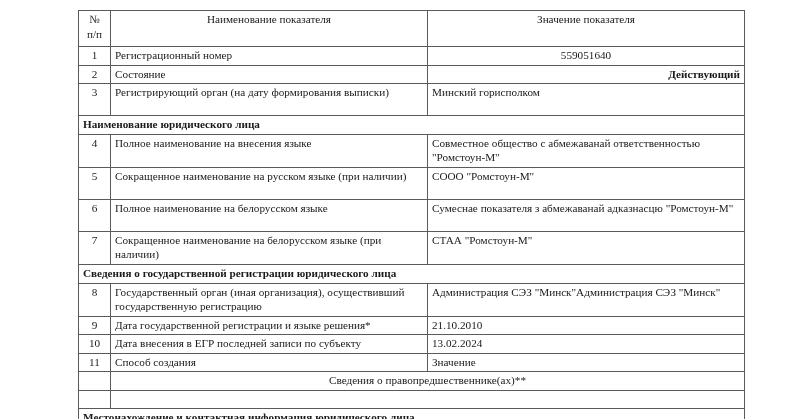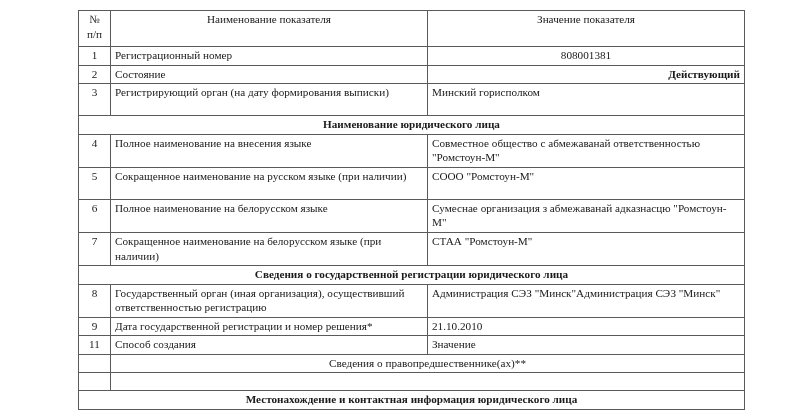--- a/index.html
+++ b/index.html
@@ -45,21 +45,21 @@
     padding-right: 1px;
   }
   td.hdr {
     text-align: center;
     vertical-align: top;
     padding-top: 2px;
   }
   td.ctr { text-align: center; }
   td.bold { font-weight: bold; text-align: right; }
   td.section {
-    text-align: center;
+    text-align: left;
     font-weight: bold;
     padding-top: 1px;
     padding-bottom: 1px;
   }
   
   tr.r-head td   { height: 32px; }
   tr.r-1  td { height: 13px; }
   tr.r-3  td { height: 28px; }
   tr.r-sec td { height: 14px; }
   tr.r-2line td { height: 28px; }
@@ -81,21 +81,21 @@
           <td class="num hdr">
             <div>№</div>
             <div>п/п</div>
           </td>
           <td class="hdr">Наименование показателя</td>
           <td class="hdr">Значение показателя</td>
         </tr>
         <tr class="r-1">
           <td class="num">1</td>
           <td>Регистрационный номер</td>
-          <td class="ctr">808001381</td>
+          <td class="ctr">559051640</td>
         </tr>
         <tr class="r-1">
           <td class="num">2</td>
           <td>Состояние</td>
           <td class="bold">Действующий</td>
         </tr>
         <tr class="r-3">
           <td class="num">3</td>
           <td>Регистрирующий орган (на дату формирования выписки)</td>
           <td class="">Минский горисполком</td>
@@ -109,39 +109,44 @@
           <td class="">Совместное общество с абмежаванай ответственностью "Ромстоун-М"</td>
         </tr>
         <tr class="r-2line">
           <td class="num">5</td>
           <td>Сокращенное наименование на русском языке (при наличии)</td>
           <td class="">СООО "Ромстоун-М"</td>
         </tr>
         <tr class="r-2line">
           <td class="num">6</td>
           <td>Полное наименование на белорусском языке</td>
-          <td class="">Сумеснае организация з абмежаванай адказнасцю "Ромстоун-М"</td>
+          <td class="">Сумеснае показателя з абмежаванай адказнасцю "Ромстоун-М"</td>
         </tr>
         <tr class="r-2line">
           <td class="num">7</td>
           <td>Сокращенное наименование на белорусском языке (при наличии)</td>
           <td class="">СТАА "Ромстоун-М"</td>
         </tr>
         <tr class="r-sec">
           <td colspan="3" class="section">Сведения о государственной регистрации юридического лица</td>
         </tr>
         <tr class="r-2line">
           <td class="num">8</td>
-          <td>Государственный орган (иная организация), осуществивший ответственностью регистрацию</td>
+          <td>Государственный орган (иная организация), осуществивший государственную регистрацию</td>
           <td class="">Администрация СЭЗ "Минск"Администрация СЭЗ "Минск"</td>
         </tr>
         <tr class="r-1line">
           <td class="num">9</td>
-          <td>Дата государственной регистрации и номер решения*</td>
+          <td>Дата государственной регистрации и языке решения*</td>
           <td class="">21.10.2010</td>
+        </tr>
+        <tr class="r-1line">
+          <td class="num">10</td>
+          <td>Дата внесения в ЕГР последней записи по субъекту</td>
+          <td class="">13.02.2024</td>
         </tr>
         <tr class="r-1line">
           <td class="num">11</td>
           <td>Способ создания</td>
           <td class="">Значение</td>
         </tr>
         <tr class="r-sec">
           <td class="num"></td>
           <td colspan="2" class="ctr">Сведения о правопредшественнике(ах)**</td>
         </tr>

